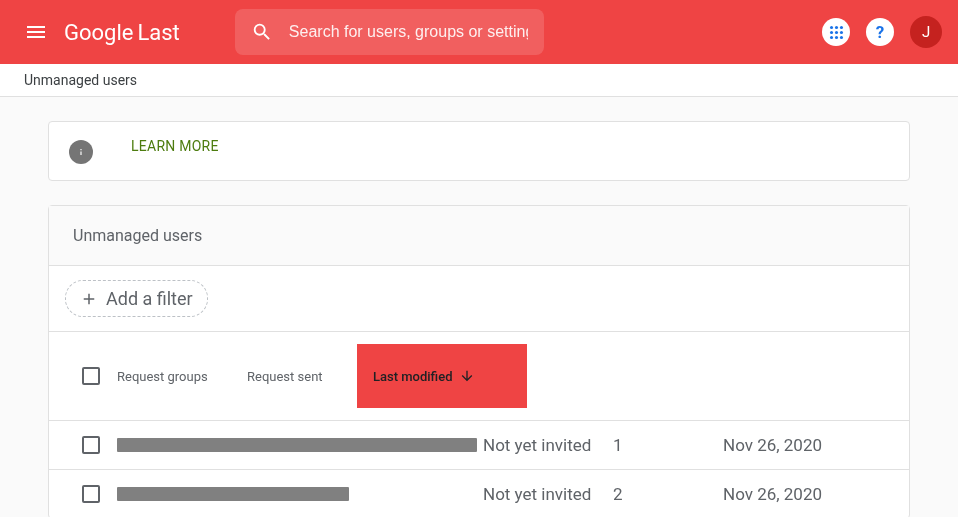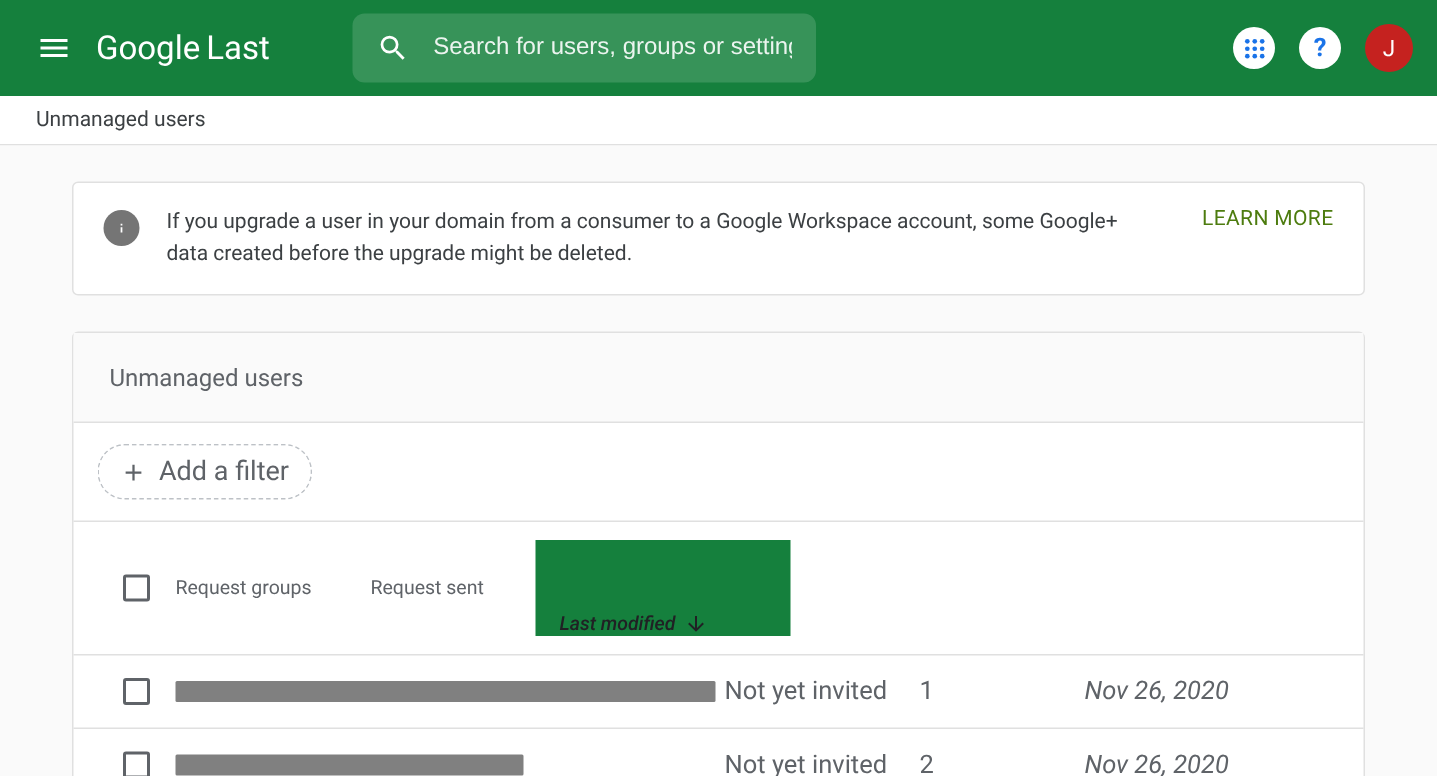--- a/index.html
+++ b/index.html
@@ -1,18 +1,18 @@
 <!DOCTYPE html>
 <html><head>
   <meta charset="utf-8">
   <style>
     * { margin: 0; padding: 0; box-sizing: border-box; }
     body { font-family: 'Segoe UI', Roboto, Arial, sans-serif; font-size: 14px; color: #3c4043; background: #fff; }
     
-    .header { background: #15803d; height: 64px; display: flex; align-items: center; padding: 0 16px; }
+    .header { background: #ef4444; height: 64px; display: flex; align-items: center; padding: 12px 16px; }
     .menu-btn { width: 40px; height: 40px; display: flex; align-items: center; justify-content: center; border-radius: 50%; cursor: pointer; }
     .menu-btn svg { fill: #fff; }
     .logo { color: #fff; font-size: 22px; margin-left: 8px; margin-right: 55px; display: flex; align-items: baseline; gap: 4px; }
     .logo-google { font-weight: 400; }
     .logo-admin { font-weight: 400; }
     .search-box { flex: 1; max-width: 540px; background: rgba(255,255,255,0.15); border-radius: 8px; height: 46px; display: flex; align-items: center; padding: 0 16px; }
     .search-box svg { fill: #fff; margin-right: 16px; }
     .search-input { background: transparent; border: none; outline: none; color: #fff; font-size: 16px; flex: 1; }
     .search-input::placeholder { color: #fff; opacity: 0.9; }
     .header-spacer { flex: 1; }
@@ -36,21 +36,21 @@
     
     .filter-row { padding: 14px 16px; }
     .add-filter { display: inline-flex; align-items: center; gap: 8px; border: 1px dashed #bdc1c6; border-radius: 18px; padding: 7px 14px; cursor: pointer; color: #5f6368; font-size: 18px; }
     .add-filter svg { fill: #5f6368; }
     
     .table-header { display: flex; align-items: center; padding: 12px 16px; border-top: 1px solid #e0e0e0; color: #5f6368; font-size: 13px; }
     .col-check { width: 52px; display: flex; justify-content: center; }
     .col-email { flex: 1; min-width: 0; }
     .col-status { width: 130px; }
     .col-sent { width: 110px; }
-    .col-modified { width: 170px; display: flex; align-items: flex-end; gap: 6px; font-style: italic;}
+    .col-modified { width: 170px; display: flex; align-items: center; gap: 6px;}
     .col-modified.header { color: #202124; font-weight: 500; cursor: pointer; }
     
     .checkbox { width: 18px; height: 18px; border: 2px solid #5f6368; border-radius: 2px; cursor: pointer; background:#fff; }
     
     .table-row { display: flex; align-items: center; padding: 14px 16px; border-top: 1px solid #e0e0e0; color: #5f6368; font-size: 17px; }
     .redact { height: 14px; background: #808080; border-radius: 1px; }
     .redact.w1 { width: 360px; }
     .redact.w2 { width: 232px; }
     
     .apps-svg { fill: #1a73e8; }
@@ -103,21 +103,20 @@
 </div>
 
 <div class="main">
 
   <div class="info-banner">
     <div class="info-icon-wrap">
       <svg width="14" height="14" viewBox="0 0 24 24">
           <path d="M11 7h2v2h-2zm0 4h2v6h-2z"></path>
         </svg>
     </div>
-    <div class="info-text">If you upgrade a user in your domain from a consumer to a Google Workspace account, some Google+ data created before the upgrade might be deleted.</div>
     <div class="learn-more">LEARN MORE</div>
   </div>
 
   <div class="card">
     <div class="card-header">Unmanaged users</div>
 
     <div class="filter-row">
       <div class="add-filter">
         <svg width="18" height="18" viewBox="0 0 24 24">
             <path d="M19 13h-6v6h-2v-6H5v-2h6V5h2v6h6v2z"></path>

